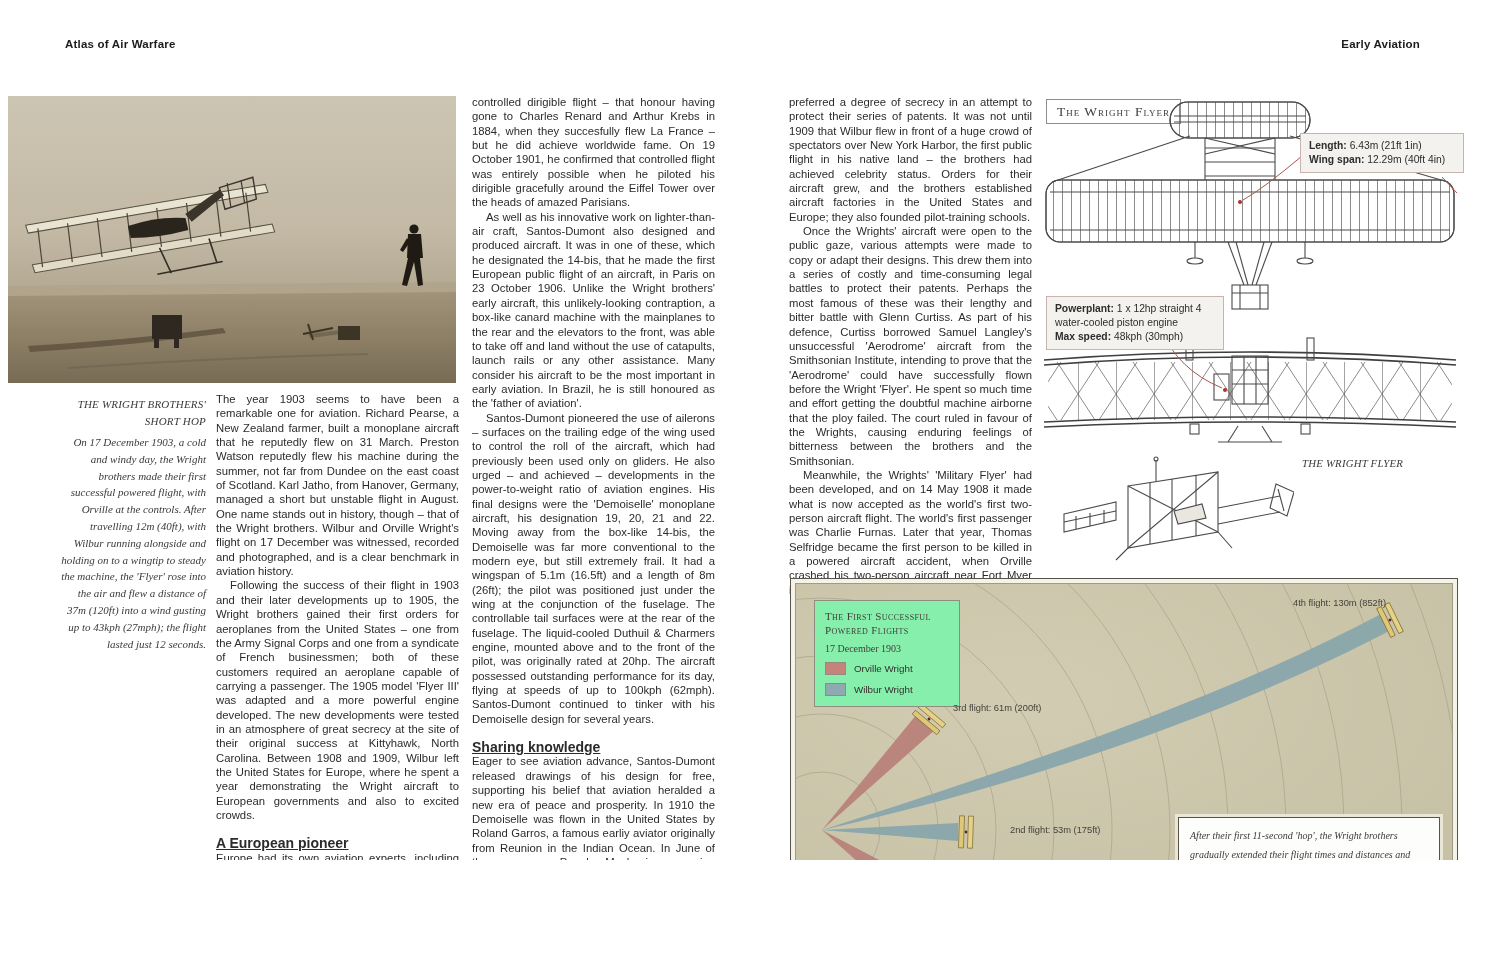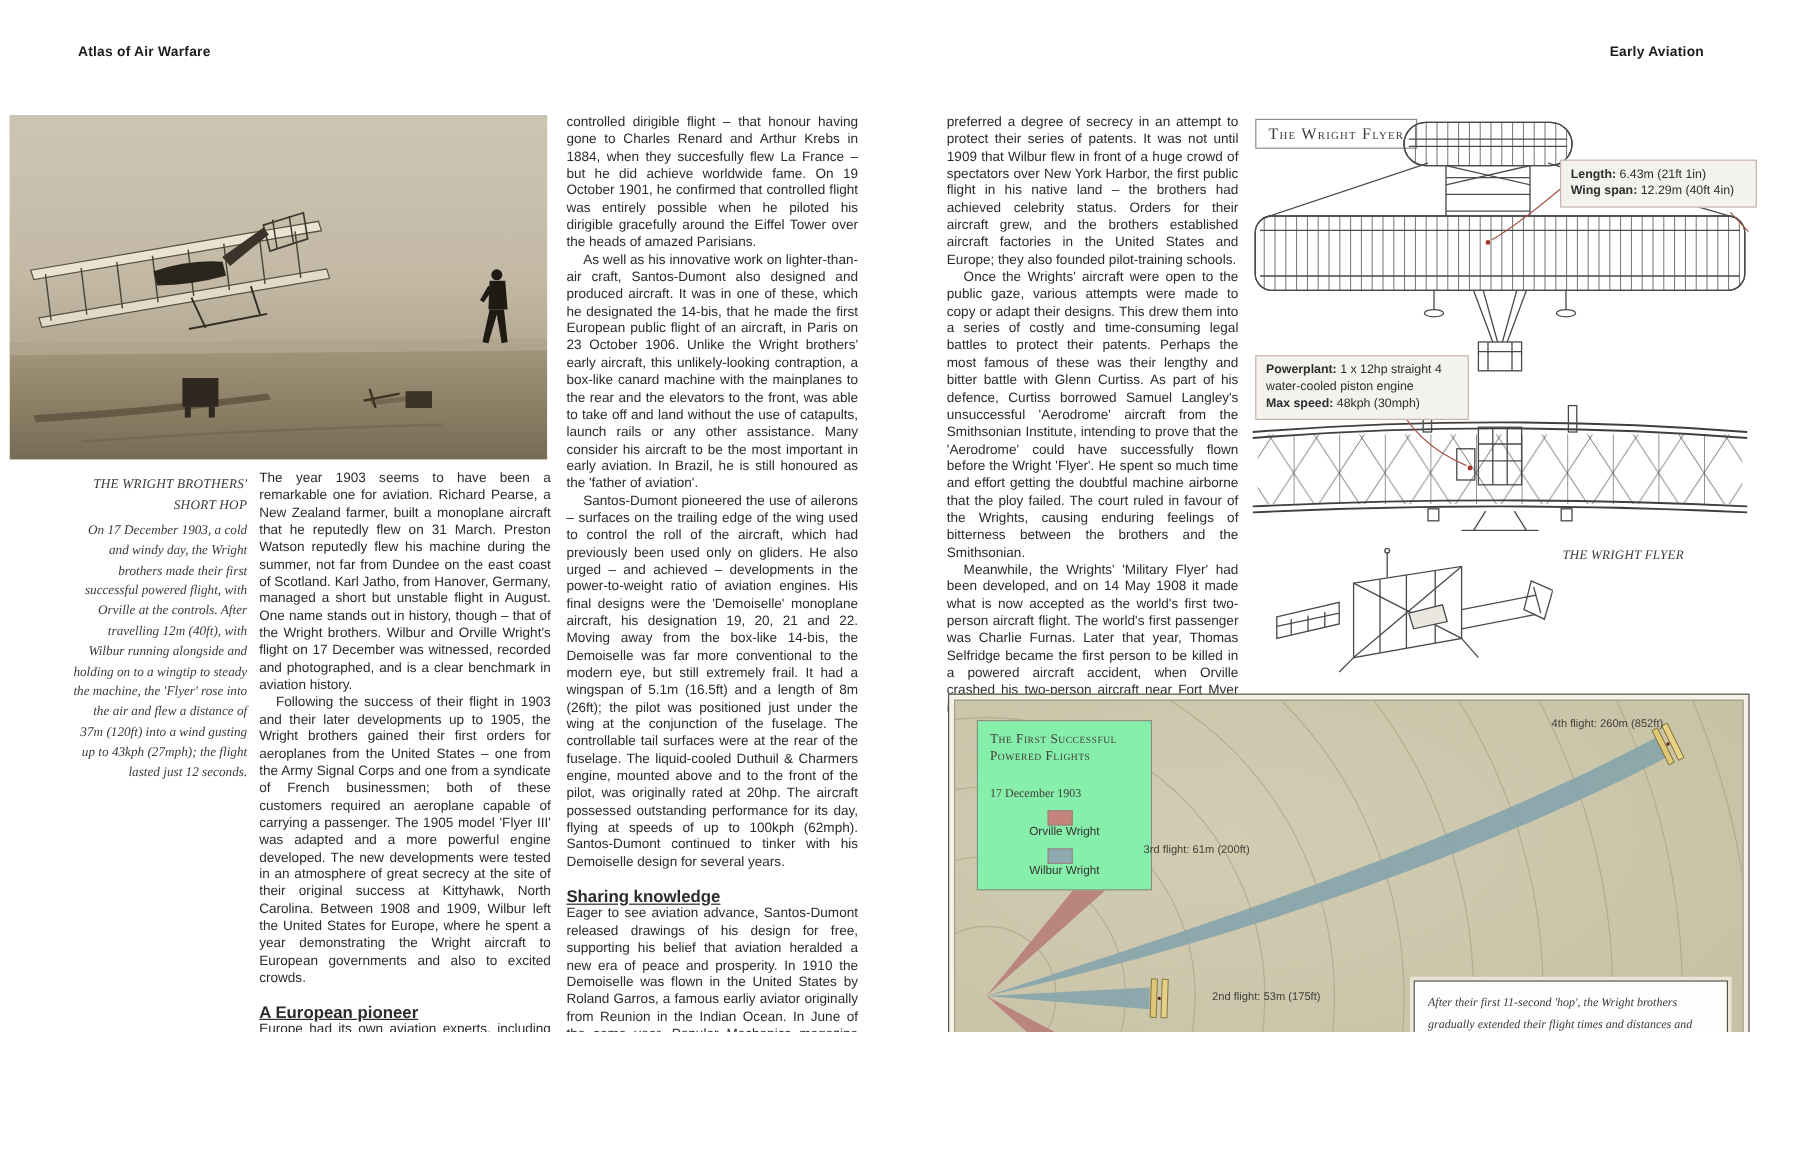--- a/index.html
+++ b/index.html
@@ -48,22 +48,22 @@
 
   
   .map{position:absolute;left:790px;top:578px;width:668px;height:332px;box-sizing:border-box;
        border:1px solid #55534a;background:#f5f3e9;padding:4px;}
   .map-inner{position:relative;width:100%;height:100%;box-sizing:border-box;
              border:1px solid #a09b85;background:#c9c4a9;overflow:hidden;}
   .legend-box{position:absolute;left:18px;top:16px;width:124px;background:#86efac;
               border:1px solid #8f8d82;padding:9px 10px 10px 10px;}
   .legend-title{font-family:"Liberation Serif",serif;font-variant:small-caps;font-size:11px;
                 line-height:13.5px;letter-spacing:.4px;color:#41403a;}
-  .legend-date{font-family:"Liberation Serif",serif;font-size:10px;color:#41403a;margin-top:19px;}
-  .legend-row{display:flex;align-items:center;margin-top:8px;flex-direction:column;}
+  .legend-date{font-family:"Liberation Serif",serif;font-size:10px;color:#41403a;margin-top:6px;}
+  .legend-row{display:flex;align-items:center;margin-top:8px;}
   .legend-swatch{width:19px;height:11px;border:1px solid #97897f;margin-right:8px;flex:none;}
   .sw-orville{background:#c5837b;}
   .sw-wilbur{background:#8fa9b0;}
   .legend-label{font-size:9.8px;color:#33322c;}
   .flight-label{position:absolute;font-size:9.3px;color:#44423a;white-space:nowrap;}
   .map-caption{position:absolute;right:12px;bottom:12px;width:238px;background:#fdfdfb;
                border:1px solid #55534a;box-shadow:0 0 0 3px #e9e6d6;padding:8px 11px;
                font-family:"Liberation Serif",serif;font-style:italic;font-size:10px;
                line-height:19px;color:#3a3a38;}
 </style>
@@ -347,21 +347,21 @@
         <div class="legend-row">
           <span class="legend-swatch sw-wilbur"></span>
           <span class="legend-label">Wilbur Wright</span>
         </div>
       </div>
 
       
       <div class="flight-label" style="left:116px;top:296px;">1st flight: 37m (120ft)</div>
       <div class="flight-label" style="left:214px;top:241px;">2nd flight: 53m (175ft)</div>
       <div class="flight-label" style="left:157px;top:119px;">3rd flight: 61m (200ft)</div>
-      <div class="flight-label" style="left:497px;top:14px;">4th flight: 260m (852ft)</div>
+      <div class="flight-label" style="left:497px;top:14px;">4th flight: 130m (852ft)</div>
 
       
       <div class="map-caption">After their first 11-second 'hop', the Wright brothers gradually extended their flight times and distances and began to perform simple turning manoeuvres.</div>
     </div>
   </div>
 
   <div class="pagenum pn-left">12</div>
   <div class="pagenum pn-right">13</div>
 
 </div>

